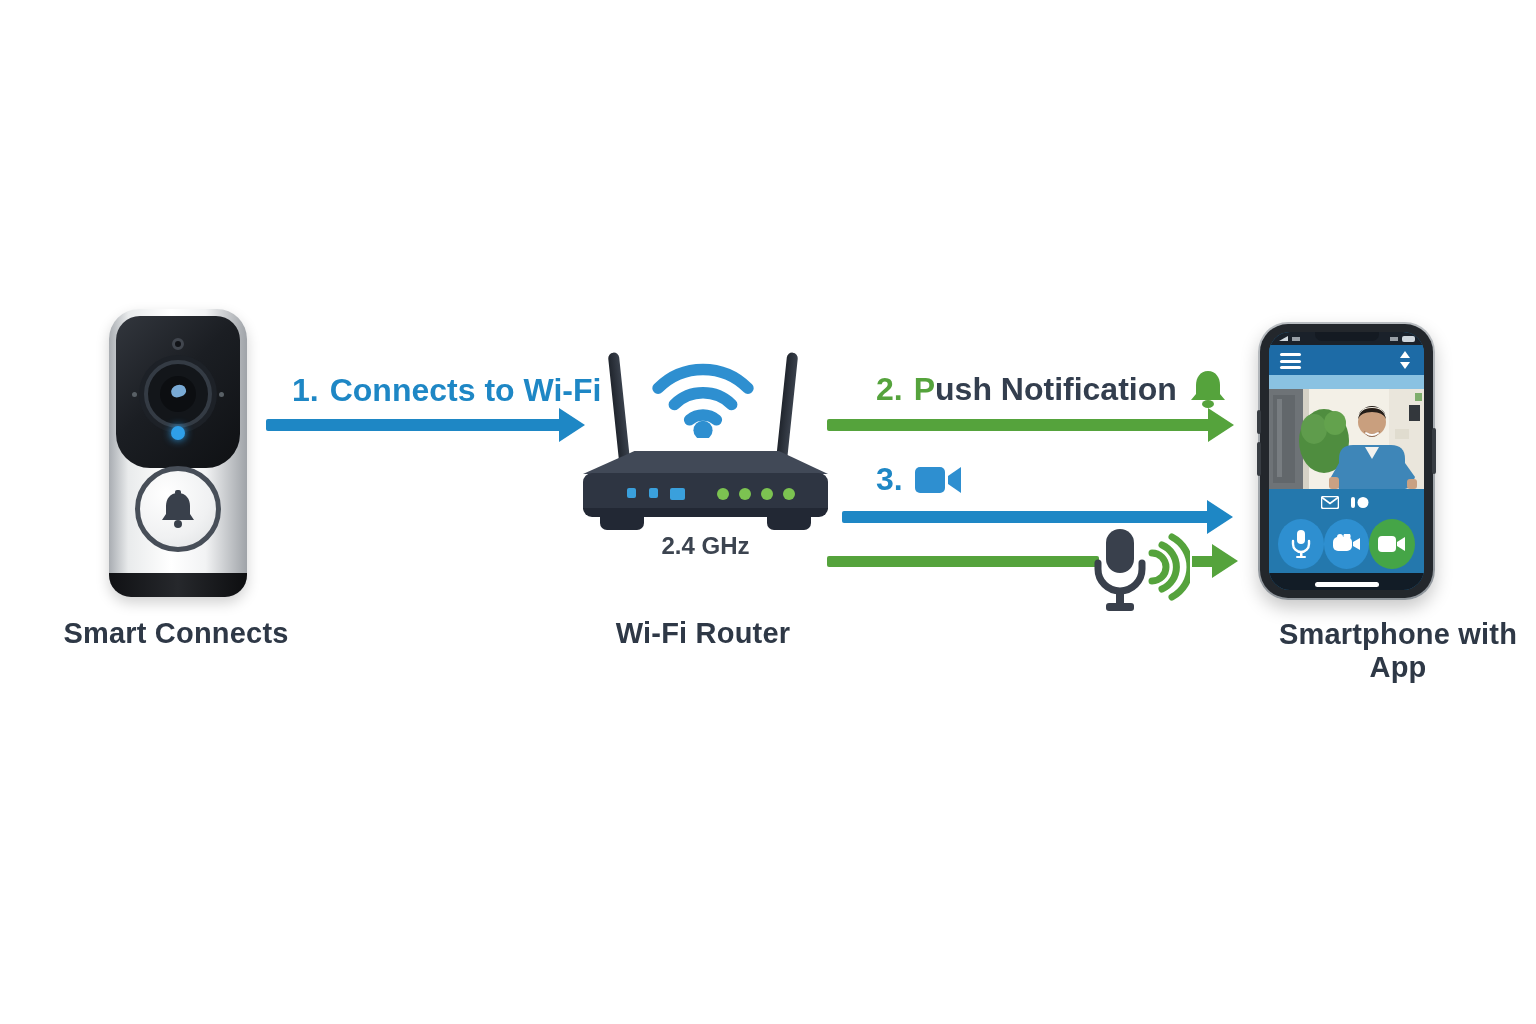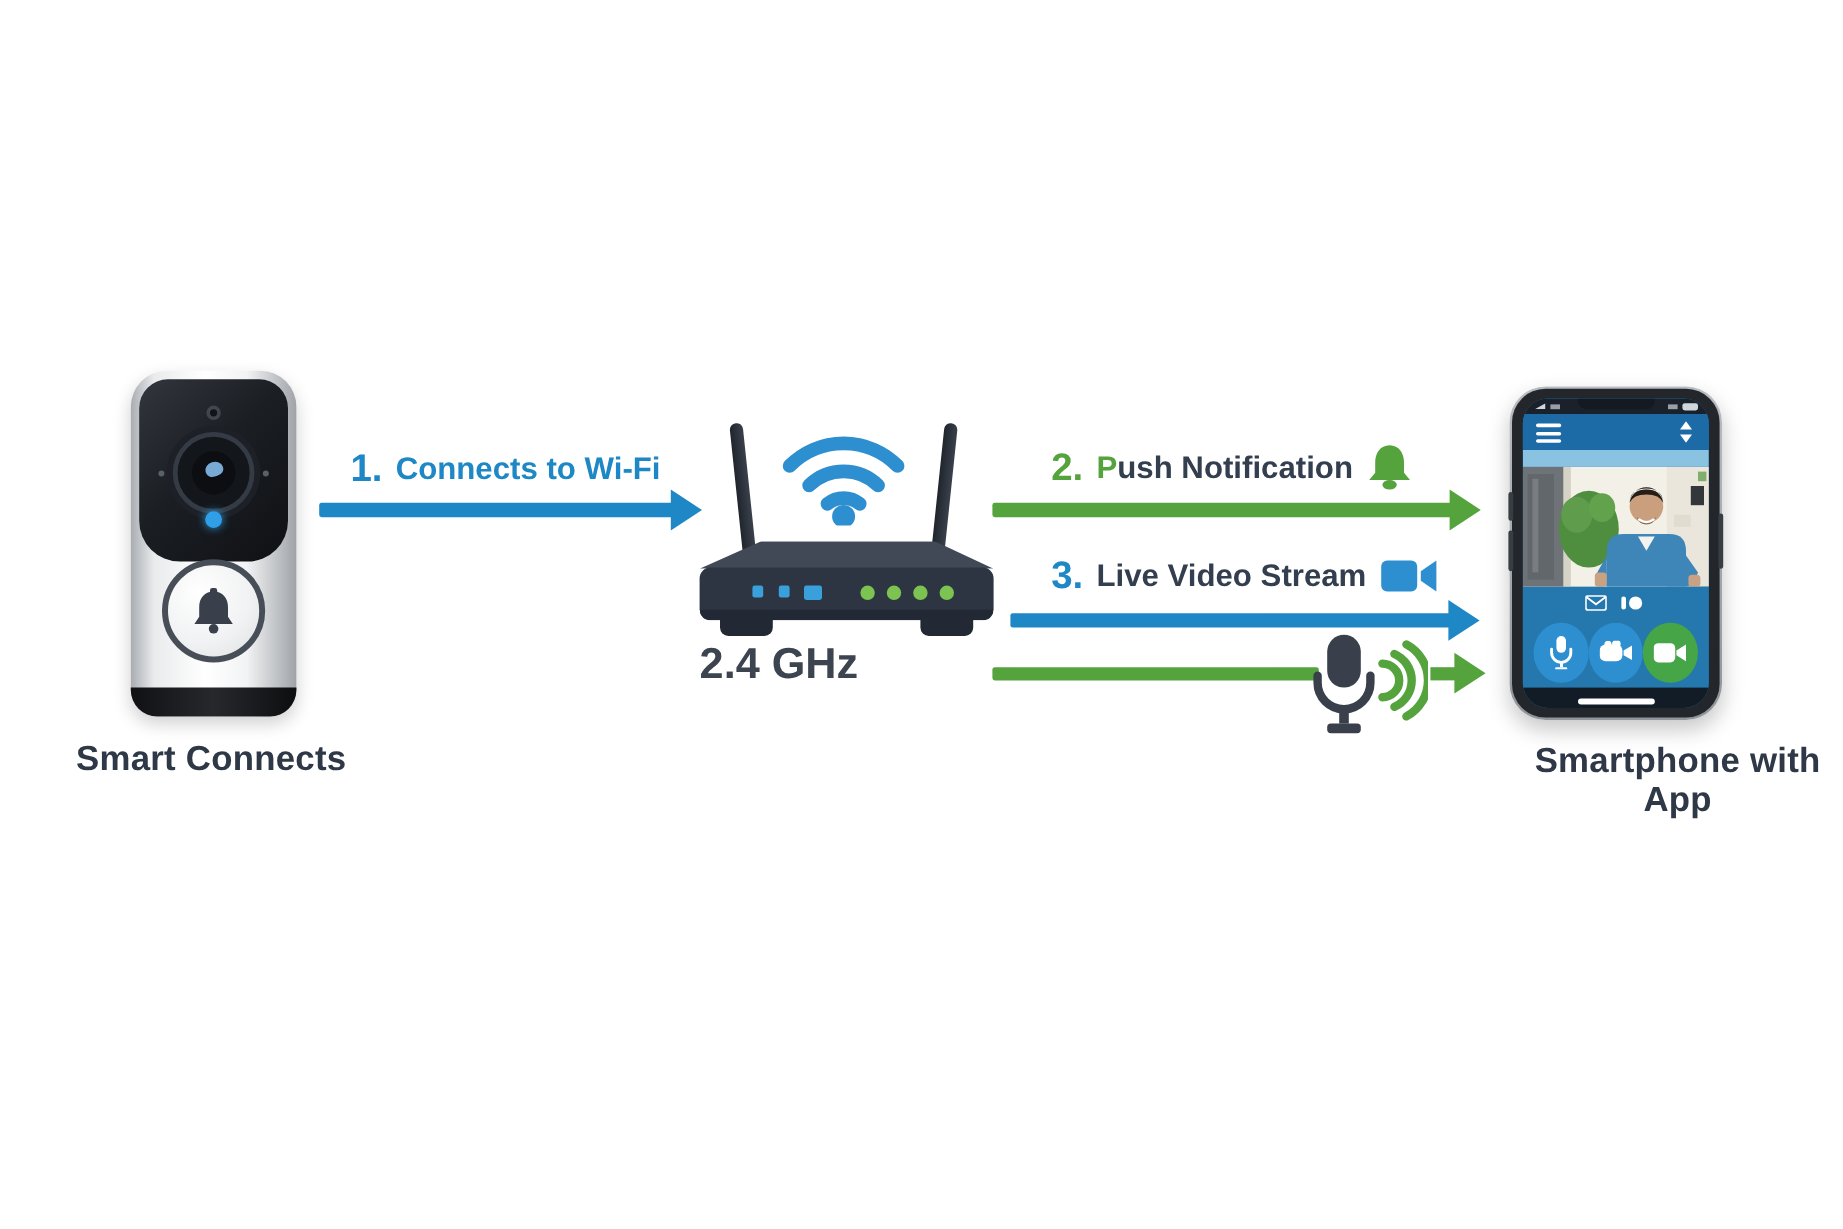--- a/index.html
+++ b/index.html
@@ -15,21 +15,21 @@
                  border-top:17px solid transparent; border-bottom:17px solid transparent; }
   .arrow.blue .line { background:#1e87c5; }
   .arrow.blue .head { border-left:26px solid #1e87c5; }
   .arrow.green .line { background:#55a33c; }
   .arrow.green .head { border-left:26px solid #55a33c; }
 
   .step-text { position:absolute; display:flex; align-items:center; gap:11px; white-space:nowrap; }
   .step-num { font-size:32px; font-weight:bold; }
   .step-num.blue { color:#1e87c5; }
   .step-num.green { color:#55a33c; }
-  .step-label { font-size:26px; font-weight:600; color:#333e4e; }
+  .step-label { font-size:32px; font-weight:600; color:#333e4e; }
   .step-label.all-blue { color:#1e87c5; }
   .step-label.green-cap::first-letter { color:#55a33c; }
 
   
   .doorbell { position:absolute; left:109px; top:309px; width:138px; height:288px;
     border-radius:30px 30px 22px 22px;
     background:linear-gradient(90deg,#a9adb2 0%,#e9ebec 14%,#ffffff 45%,#f2f3f4 70%,#9fa3a8 100%);
     box-shadow:0 6px 14px rgba(0,0,0,.18); }
   .doorbell .base { position:absolute; left:0; bottom:0; width:100%; height:24px;
     background:linear-gradient(90deg,#101114,#26282c 50%,#0d0e10); border-radius:0 0 22px 22px; }
@@ -87,22 +87,22 @@
     padding-left:52px; flex:none; }
   .btnrow { height:58px; background:#2478ad; display:flex; align-items:center; justify-content:space-between; padding:0 9px; flex:none; }
   .callbtn { width:50px; height:50px; border-radius:50%; display:flex; align-items:center; justify-content:center; }
   .callbtn.b { background:#2e8fd0; }
   .callbtn.g { background:#45a547; }
   .phone-fill { flex:1; background:#2478ad; }
   .bottombar { height:25px; background:#121c26; position:relative; flex:none; }
   .homebar { position:absolute; left:50%; top:9px; transform:translateX(-50%); width:64px; height:5px;
     background:#ffffff; border-radius:3px; }
 
-  .band-label { position:absolute; left:583px; top:532px; width:245px; 
-    font-size:36px; font-weight:600; color:#3c4450; }
+  .band-label { position:absolute; left:583px; top:532px; width:245px; text-align:center;
+    font-size:24px; font-weight:600; color:#3c4450; }
 </style>
 </head>
 <body>
 
 <div id="canvas">
 
   <div class="doorbell">
     <div class="panel">
       <div class="db-speaker"></div>
       <div class="db-lens-outer">
@@ -151,37 +151,37 @@
     <div class="led b" style="left:66px;  width:9px;  height:10px;"></div>
     <div class="led b" style="left:87px;  width:15px; height:12px;"></div>
     <div class="led g" style="left:134px; width:12px; height:12px;"></div>
     <div class="led g" style="left:156px; width:12px; height:12px;"></div>
     <div class="led g" style="left:178px; width:12px; height:12px;"></div>
     <div class="led g" style="left:200px; width:12px; height:12px;"></div>
     <div class="router-foot" style="left:17px;"></div>
     <div class="router-foot" style="left:184px;"></div>
   </div>
   <div class="band-label">2.4 GHz</div>
+  <div class="node-label" style="left:578px; top:617px; width:250px;">Wi-Fi Router</div>
 
   <div class="step-text" style="left:876px; top:368px;">
     <span class="step-num green">2.</span>
     <span class="step-label green-cap">Push Notification</span>
     <svg width="40" height="42" viewBox="0 0 40 42">
       <path d="M20 3 C12 3 8 10 8 17 v9 l-5 6 h34 l-5-6 v-9 C32 10 28 3 20 3 Z" fill="#55a33c"></path>
       <ellipse cx="20" cy="36" rx="6" ry="4" fill="#55a33c"></ellipse>
     </svg>
   </div>
   <div class="arrow green" style="left:827px; top:408px; width:407px;">
     <div class="line" style="right:24px;"></div>
     <div class="head"></div>
   </div>
 
   <div class="step-text" style="left:876px; top:461px;">
     <span class="step-num blue">3.</span>
-    <span class="step-label">Live Video Stream</span>
     <svg width="48" height="32" viewBox="0 0 48 32">
       <rect x="1" y="3" width="30" height="26" rx="5" fill="#2e8fd0"></rect>
       <path d="M34 12 L47 3 V29 L34 20 Z" fill="#2e8fd0"></path>
     </svg>
   </div>
   <div class="arrow blue" style="left:842px; top:500px; width:391px;">
     <div class="line" style="right:24px;"></div>
     <div class="head"></div>
   </div>
 

